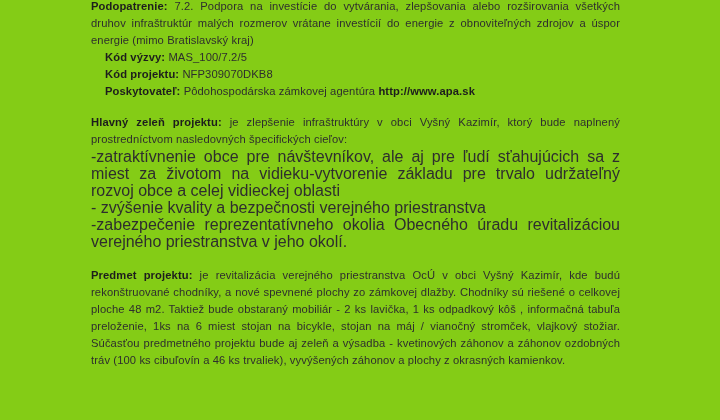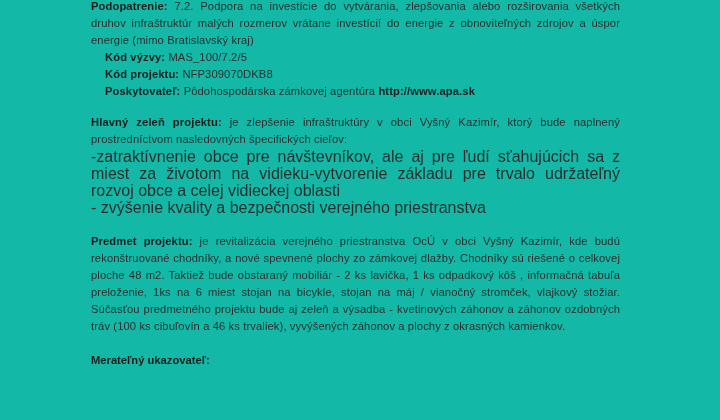--- a/index.html
+++ b/index.html
@@ -12,21 +12,21 @@
     background: #ffffff;
     font-family: "Liberation Sans", sans-serif;
     color: #2b2b2b;
     overflow: hidden;
   }
 
   .page {
     position: relative;
     width: 720px;
     height: 420px;
-    background: #14b8a6;
+    background: #84cc16;
     box-sizing: border-box;
   }
 
   .doc-body {
     position: absolute;
     left: 91px;
     top: -2px;
     width: 529px;
   }
 
@@ -94,23 +94,23 @@
     <p class="para plain"><span class="lbl">Kód projektu:</span><span> NFP309070DKB8</span></p>
 
     <p class="para plain"><span class="lbl">Poskytovateľ:</span><span> Pôdohospodárska zámkovej agentúra </span><span class="url">http://www.apa.sk</span></p>
 
     <div class="gap-md"></div>
 
     <p class="para flow"><span class="lbl">Hlavný zeleň projektu:</span><span> je zlepšenie infraštruktúry v obci Vyšný Kazimír, ktorý bude naplnený prostredníctvom nasledovných špecifických cieľov:</span></p>
 
     <p class="bullet-line">-zatraktívnenie obce pre návštevníkov, ale aj pre ľudí sťahujúcich sa z miest za životom na vidieku-vytvorenie základu pre trvalo udržateľný rozvoj obce a celej vidieckej oblasti</p>
     <p class="bullet-line nojust">- zvýšenie kvality a bezpečnosti verejného priestranstva</p>
+    <p class="bullet-line">-zabezpečenie reprezentatívneho okolia Obecného úradu revitalizáciou verejného priestranstva v jeho okolí.</p>
 
     <div class="gap-lg"></div>
 
     <p class="para flow"><span class="lbl">Predmet projektu:</span><span>  je revitalizácia verejného priestranstva OcÚ v obci Vyšný Kazimír, kde budú rekonštruované chodníky, a nové spevnené plochy zo zámkovej dlažby. Chodníky sú riešené o celkovej ploche 48 m2. Taktiež bude obstaraný mobiliár - 2 ks lavička, 1 ks odpadkový kôš , informačná tabuľa preloženie, 1ks na 6 miest stojan na bicykle, stojan na máj / vianočný stromček, vlajkový stožiar. Súčasťou predmetného projektu bude aj zeleň a výsadba - kvetinových záhonov a záhonov ozdobných tráv (100 ks cibuľovín a 46 ks trvaliek), vyvýšených záhonov a plochy z okrasných kamienkov.</span></p>
 
     <div class="gap-lg"></div>
 
-    <p class="heading-line">Merateľný ukazovateľ:</p>
 
   </div>
 </div>
 
 </body></html>

